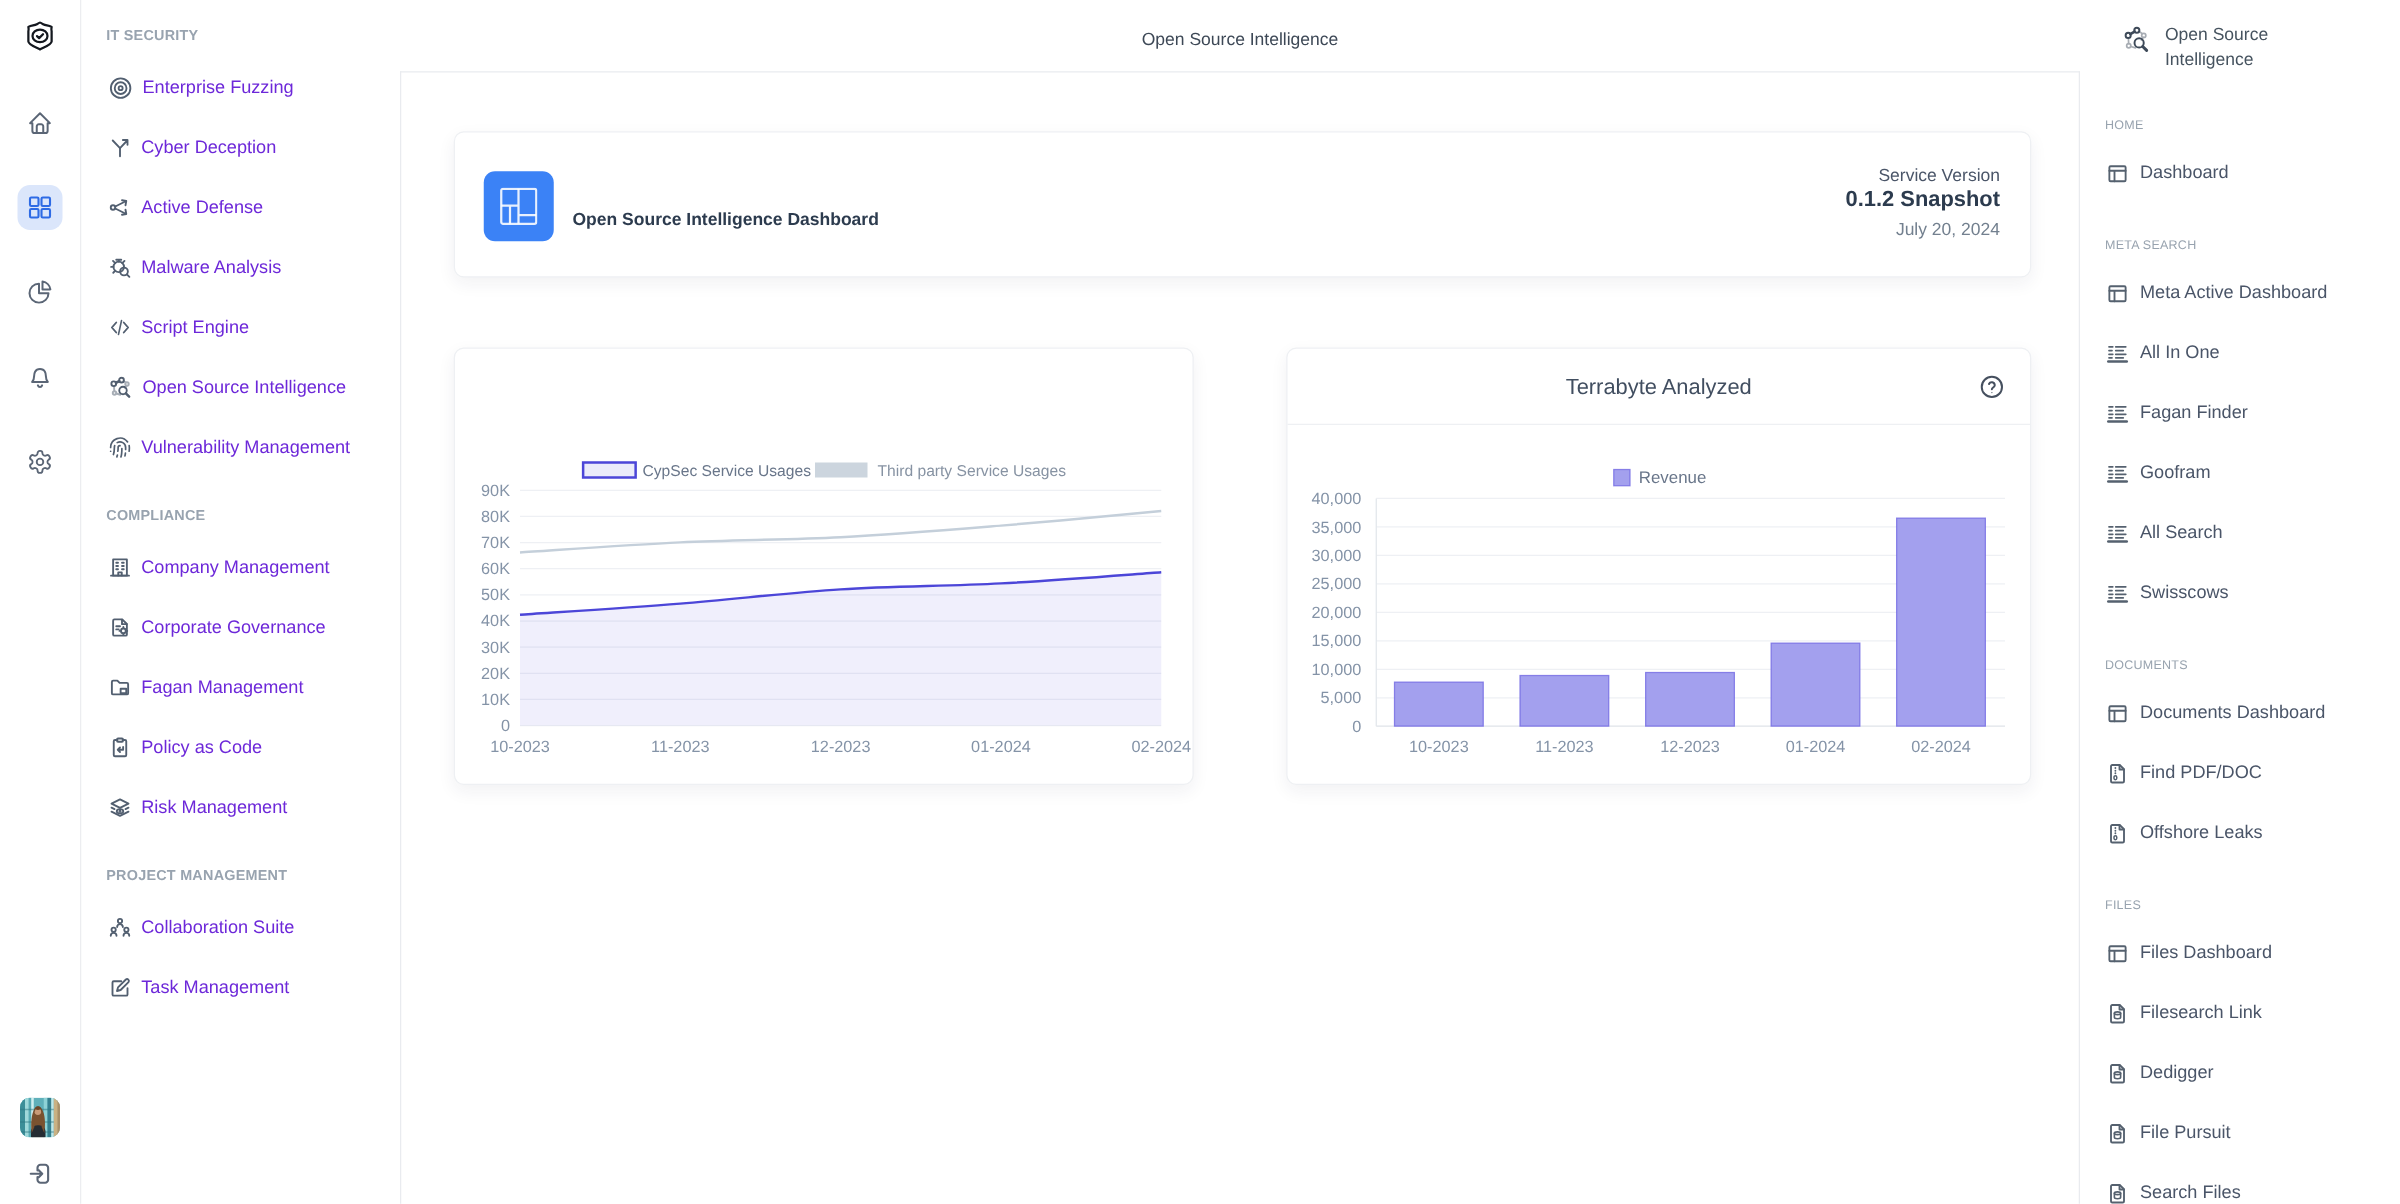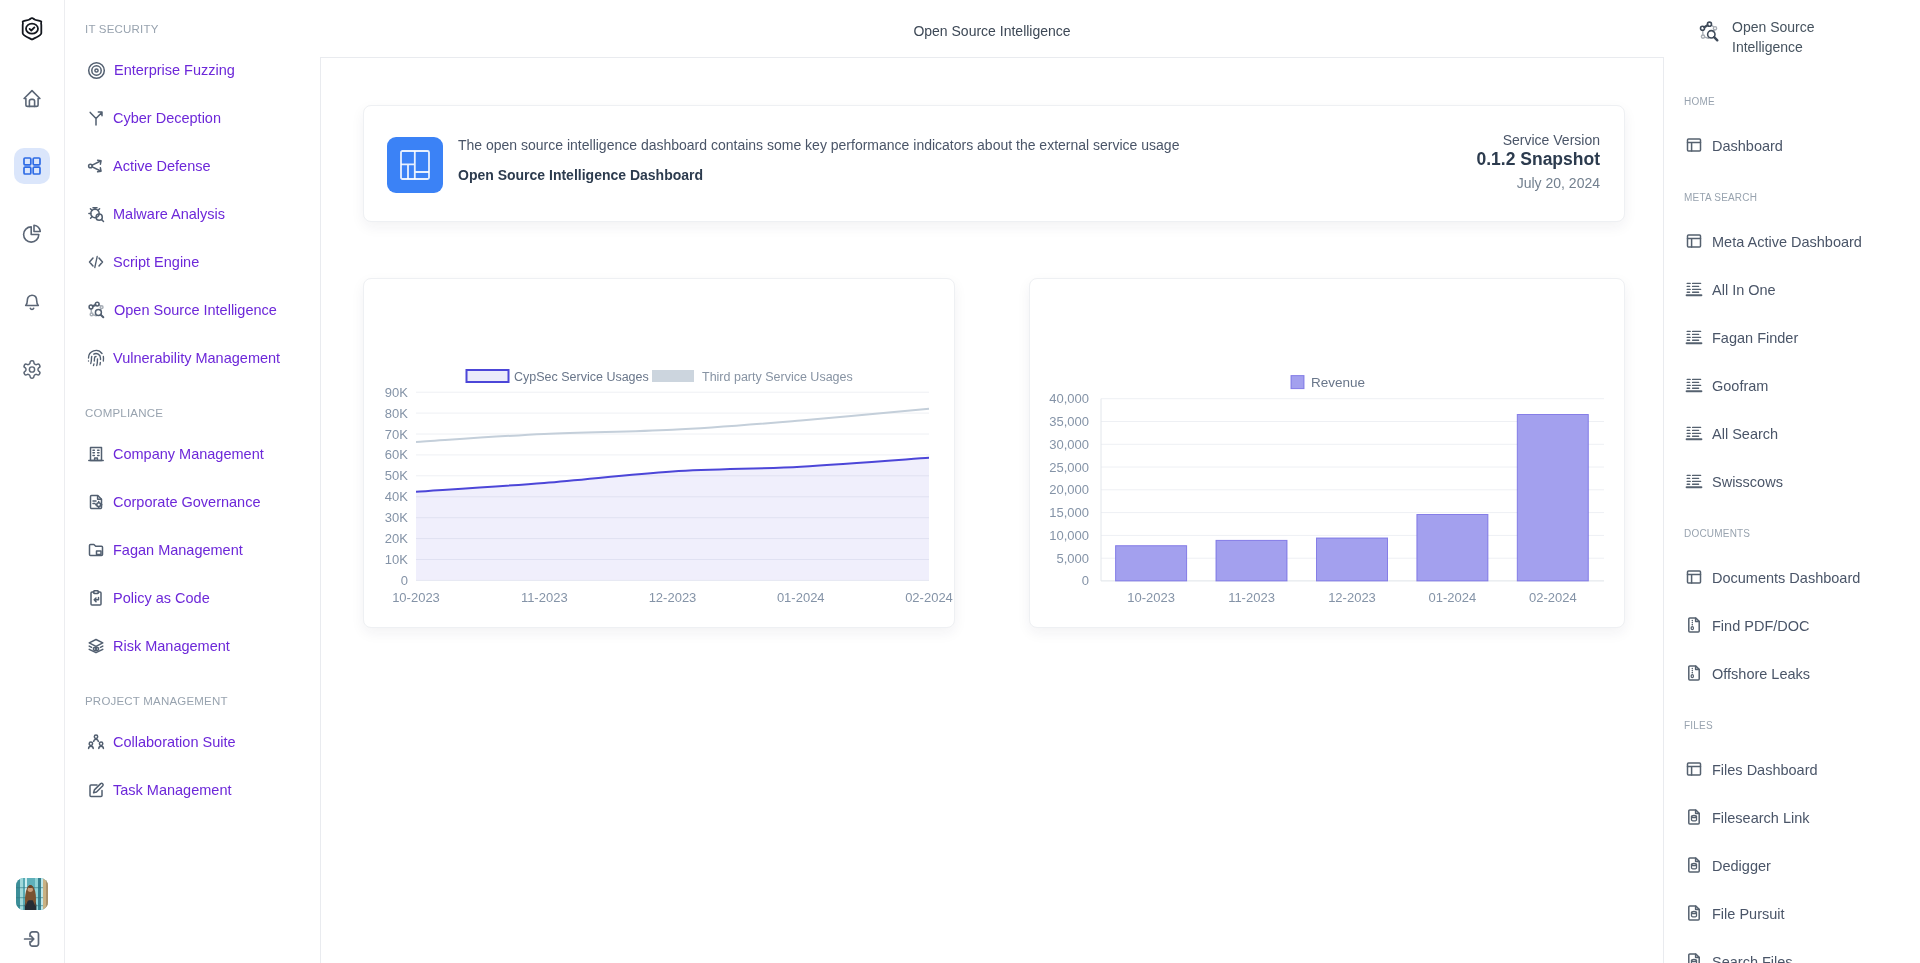--- a/index.html
+++ b/index.html
@@ -1,36 +1,36 @@
 <!DOCTYPE html>
 <html><head><meta charset="utf-8"><title>Open Source Intelligence</title>
 <style>
 *{margin:0;padding:0;box-sizing:border-box}
 html,body{width:1920px;height:963px;overflow:hidden;background:#fff;
 font-family:"Liberation Sans",sans-serif;color:#4a5568}
 .rail{position:absolute;left:0;top:0;width:65px;height:963px;border-right:1px solid #ecedf0;background:#fff}
 .railicon{position:absolute;left:50%;transform:translateX(-50%);color:#5b6676}
 .sel{position:absolute;left:14px;top:148px;width:36px;height:36px;border-radius:10px;background:#dbe6fb}
-.menu-h{position:absolute;left:85px;font-size:11.5px;font-weight:400;color:#98a3af;letter-spacing:.2px;transform:translateY(-50%)}
+.menu-h{position:absolute;left:85px;font-size:11.5px;font-weight:700;color:#98a3af;letter-spacing:.2px;transform:translateY(-50%)}
 .mi{position:absolute;left:87px;height:24px;display:flex;align-items:center;transform:translateY(-50%);white-space:nowrap}
 .mi svg{flex:0 0 auto;color:#525f70}
 .mi span{margin-left:8px;font-size:14.5px;color:#6d28d9}
 .panel{position:absolute;left:320px;top:57px;width:1344px;height:906px;background:#fff;
 border:1px solid #e9ebef;border-bottom:none}
 .toptitle{position:absolute;top:23px;left:320px;width:1344px;text-align:center;font-size:14px;color:#3d4856}
 .card{position:absolute;background:#fff;border:1px solid #eef0f3;border-radius:8px;
 box-shadow:0 5px 14px rgba(30,40,70,0.06)}
 .hero{left:363px;top:105px;width:1262px;height:117px}
 .chart{top:278px;width:592px;height:350px}
 .chead{position:absolute;top:0;left:0;right:0;height:61px;border-bottom:1px solid #eef0f3}
 .ctitle{position:absolute;width:100%;text-align:center;top:20px;font-size:17.5px;color:#414e60}
 .help{position:absolute;top:21px;color:#46505f}
 .rb{position:absolute;left:1664px;top:0;width:256px;height:963px;background:#fff}
 .rb-h{position:absolute;left:1684px;font-size:10px;font-weight:400;color:#98a3af;letter-spacing:.2px;transform:translateY(-50%)}
-.ri{position:absolute;left:1685px;height:24px;display:flex;align-items:flex-end;transform:translateY(-50%);white-space:nowrap}
+.ri{position:absolute;left:1685px;height:24px;display:flex;align-items:flex-start;transform:translateY(-50%);white-space:nowrap}
 .ri svg{flex:0 0 auto;color:#55616f}
 .ri span{margin-left:9px;font-size:14.5px;color:#4a5568}
 </style></head>
 <body>
 <div class="panel"></div>
 <div class="toptitle">Open Source Intelligence</div>
 
 <div class="rail">
   <div class="railicon" style="top:17px;color:#14181f"><svg width="25" height="25" viewBox="0 0 25 25" fill="none" stroke="currentColor" stroke-width="1.5" stroke-linecap="round" stroke-linejoin="round">
         <path d="M3.2 4.6c2.6-1.6 4.6-.9 6.8-2.2C11 1.8 11.7 1.2 12.5 1c.8.2 1.5.8 2.5 1.4 2.2 1.3 4.2.6 6.8 2.2-.3 1.2-.3 2.3 0 3.4v8.2c0 2.3-5.3 4.3-9.3 6.3-4-2-9.3-4-9.3-6.3V8c.3-1.1.3-2.2 0-3.4z" stroke-width="1.8"></path>
@@ -220,21 +220,20 @@
     <span>Task Management</span>
   </div>
 
 <div class="card hero">
   <div style="position:absolute;left:23px;top:31px;width:56px;height:56px;border-radius:9px;background:#3b82f6;display:flex;align-items:center;justify-content:center">
       <svg width="30" height="30" viewBox="0 0 30 30" fill="none" stroke="#ffffff" stroke-opacity="0.88" stroke-width="1.8" stroke-linejoin="round">
 <rect x="1" y="1" width="28" height="28" rx="1.5"></rect>
 <path d="M14.8 1v28M1 14.4h13.8M8 14.4V29M14.8 22H29"></path>
 </svg>
     </div>
-  <div style="position:absolute;left:94px;top:31px;font-size:14px;color:#4a5568">The open source intelligence dashboard contains some key performance indicators about the external service usage</div>
   <div style="position:absolute;left:94px;top:61px;font-size:14px;font-weight:700;color:#2c3b4e">Open Source Intelligence Dashboard</div>
   <div style="position:absolute;right:24px;top:26px;text-align:right">
     <div style="font-size:14px;line-height:16px;color:#4a5568">Service Version</div>
     <div style="font-size:17.5px;line-height:21px;font-weight:700;color:#2c3b4e;margin-top:1px">0.1.2 Snapshot</div>
     <div style="font-size:14px;line-height:16px;color:#73808f;margin-top:5px">July 20, 2024</div>
   </div>
 </div>
 
 <div class="card chart" style="left:363px">
   <svg width="591" height="288" viewBox="0 0 591 288" style="position:absolute;left:0;top:61px">
@@ -269,20 +268,28 @@
         <text x="565" y="261.5" text-anchor="middle" font-size="13" fill="#8493a7">02-2024</text>
 <rect x="102.5" y="30" width="42" height="12" fill="#ebebfa" stroke="#4c46d8" stroke-width="2"></rect>
 <text x="150" y="41" font-size="12.5" fill="#69768a">CypSec Service Usages</text>
 <rect x="288" y="30" width="42" height="12" fill="#ccd5de"></rect>
 <text x="338" y="41" font-size="12.5" fill="#8793a3">Third party Service Usages</text>
 </g>
     </svg>
 </div>
 
 <div class="card chart" style="left:1029px;width:596px">
+  <div class="chead">
+      <div class="ctitle">Terrabyte Analyzed</div>
+      <div class="help" style="right:21px"><svg width="19" height="19" viewBox="0 0 19 19" fill="none" stroke="currentColor" stroke-width="1.6">
+          <circle cx="9.5" cy="9.5" r="8.1"></circle>
+          <path d="M7.2 7.2a2.4 2.4 0 0 1 4.6.9c0 1.6-2.3 2-2.3 3.2" stroke-linecap="round"></path>
+          <circle cx="9.5" cy="14" r="0.5" fill="currentColor" stroke="none"></circle>
+        </svg></div>
+    </div>
   <svg width="594" height="288" viewBox="0 0 594 288" style="position:absolute;left:0;top:61px">
 <g font-family="Liberation Sans, sans-serif">
 <line x1="71" y1="58.7" x2="574" y2="58.7" stroke="#eef0f4" stroke-width="1"></line>
         <line x1="71" y1="81.5" x2="574" y2="81.5" stroke="#eef0f4" stroke-width="1"></line>
         <line x1="71" y1="104.3" x2="574" y2="104.3" stroke="#eef0f4" stroke-width="1"></line>
         <line x1="71" y1="127.0" x2="574" y2="127.0" stroke="#eef0f4" stroke-width="1"></line>
         <line x1="71" y1="149.8" x2="574" y2="149.8" stroke="#eef0f4" stroke-width="1"></line>
         <line x1="71" y1="172.6" x2="574" y2="172.6" stroke="#eef0f4" stroke-width="1"></line>
         <line x1="71" y1="195.4" x2="574" y2="195.4" stroke="#eef0f4" stroke-width="1"></line>
         <line x1="71" y1="218.2" x2="574" y2="218.2" stroke="#eef0f4" stroke-width="1"></line>

